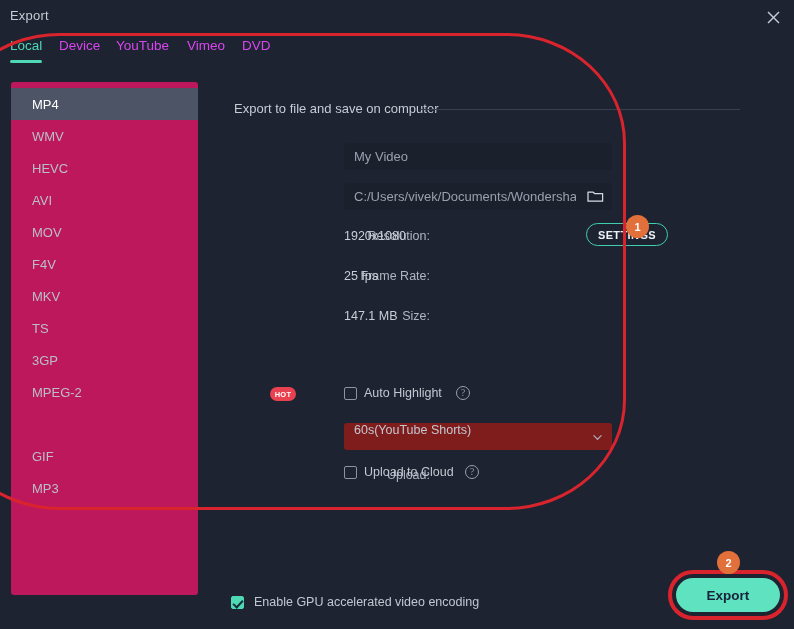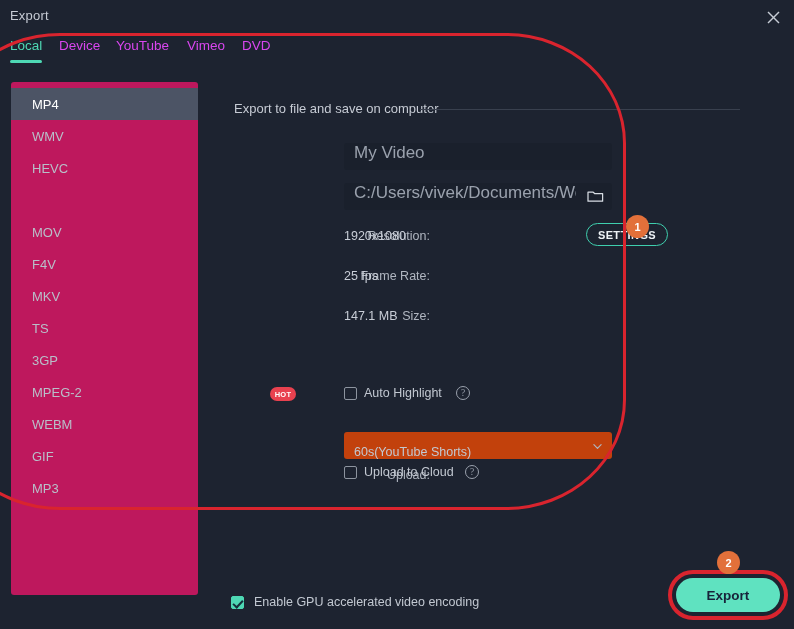--- a/index.html
+++ b/index.html
@@ -124,23 +124,23 @@
     text-align: right;
   }
 
   .field {
     position: absolute;
     left: 146px; top: 0;
     width: 268px; height: 27px;
     background: #1a202c;
     border: none;
     border-radius: 3px;
-    display: flex; align-items: flex-start;
+    display: flex; align-items: center;
     padding: 0 10px;
-    font-size: 17px;
+    font-size: 13px;
     color: #9aa1ad;
     cursor: text;
     overflow: hidden;
     white-space: nowrap;
   }
   .field .ftext {
     overflow: hidden;
     text-overflow: clip;
     white-space: nowrap;
     flex: 1;
@@ -220,25 +220,25 @@
     display: flex; align-items: center; justify-content: center;
     font-size: 9.5px;
     color: #9aa1ad;
     cursor: pointer;
     font-family: "Liberation Serif", serif;
   }
 
   
   #duration-select {
     position: absolute;
-    left: 146px; top: 17px;
+    left: 146px; top: 8px;
     width: 268px; height: 27px;
-    background: #c2410c;
+    background: #7f1d1d;
     border-radius: 3px;
-    display: flex; align-items: flex-end;
+    display: flex; align-items: flex-start;
     padding: 0 10px;
     font-size: 12.5px;
     color: #c2c8d1;
     cursor: pointer;
   }
   #duration-select .caret {
     position: absolute;
     right: 10px; top: 8px;
     width: 9px; height: 9px;
   }
@@ -318,27 +318,27 @@
   <div class="tab" style="left:116px">YouTube</div>
   <div class="tab" style="left:187px">Vimeo</div>
   <div class="tab" style="left:242px">DVD</div>
   <div class="tab-underline"></div>
 </div>
 
 <div id="sidebar">
   <div class="fmt-item selected" style="top:6px">MP4</div>
   <div class="fmt-item" style="top:38px">WMV</div>
   <div class="fmt-item" style="top:70px">HEVC</div>
+  <div class="fmt-item" style="top:102px">AVI</div>
   <div class="fmt-item" style="top:134px">MOV</div>
   <div class="fmt-item" style="top:166px">F4V</div>
   <div class="fmt-item" style="top:198px">MKV</div>
   <div class="fmt-item" style="top:230px">TS</div>
   <div class="fmt-item" style="top:262px">3GP</div>
   <div class="fmt-item" style="top:294px">MPEG-2</div>
-  <div class="fmt-item" style="top:326px">WEBM</div>
   <div class="fmt-item" style="top:358px">GIF</div>
   <div class="fmt-item" style="top:390px">MP3</div>
 </div>
 
 <div id="main">
 
   <div id="section-head">Export to file and save on computer</div>
   <div id="section-rule"></div>
 
   <div class="row" style="top:61px">

